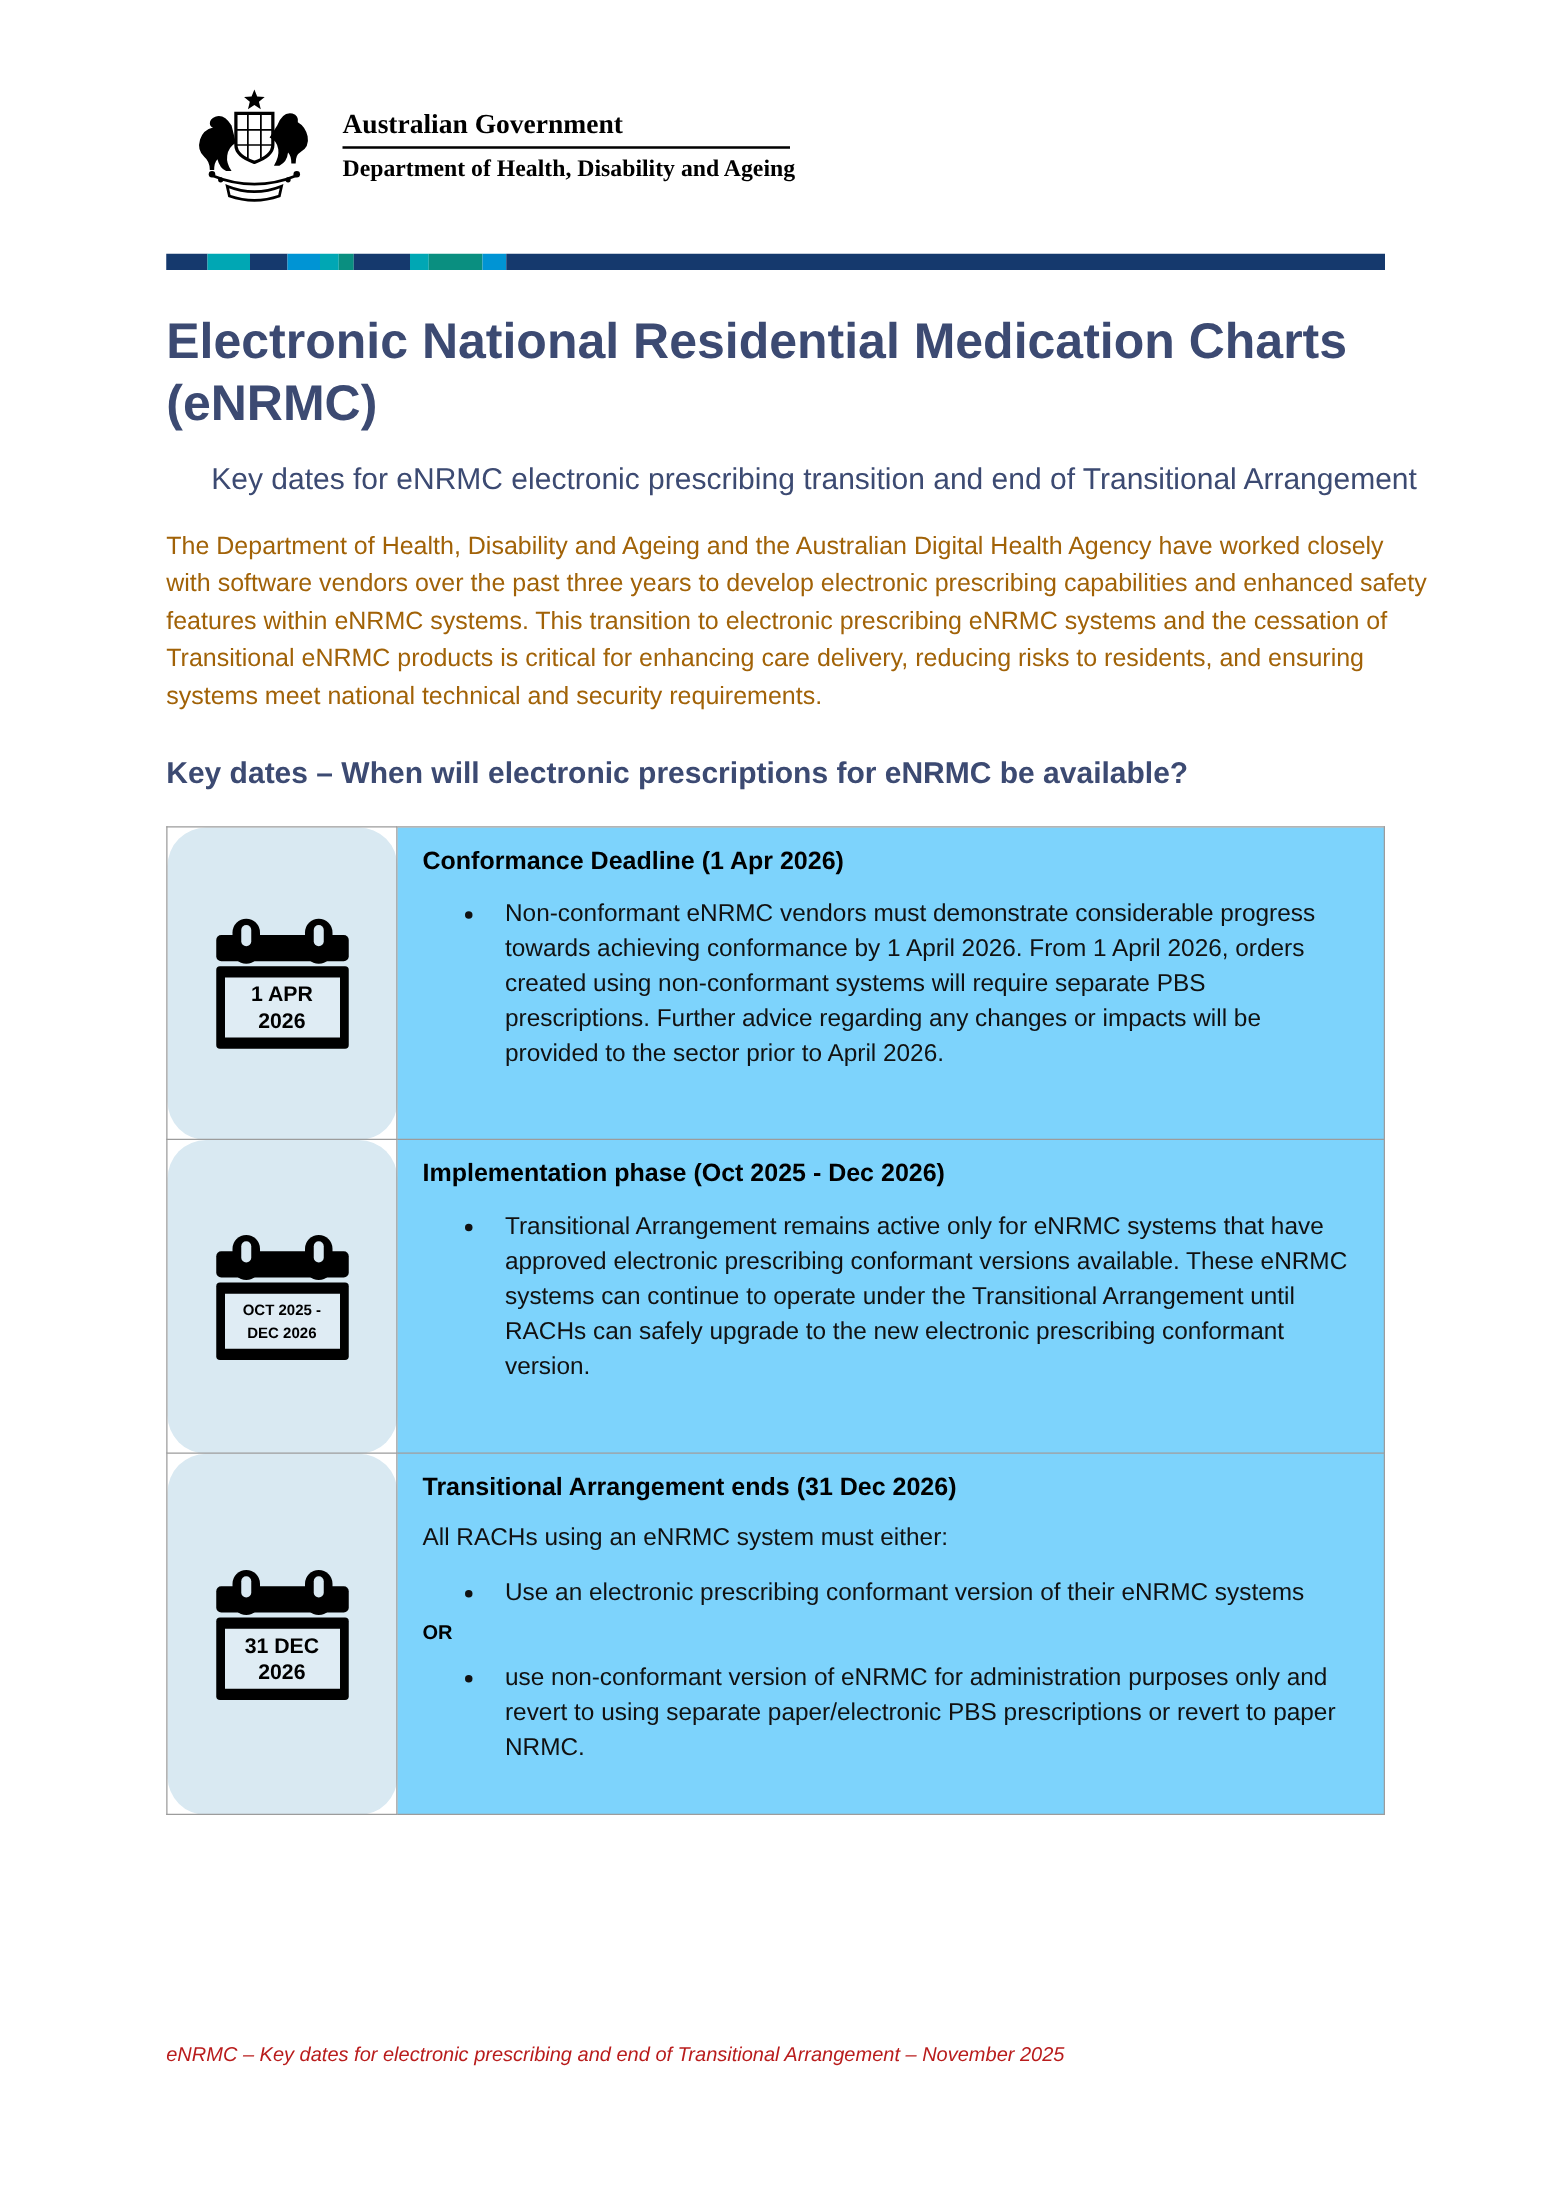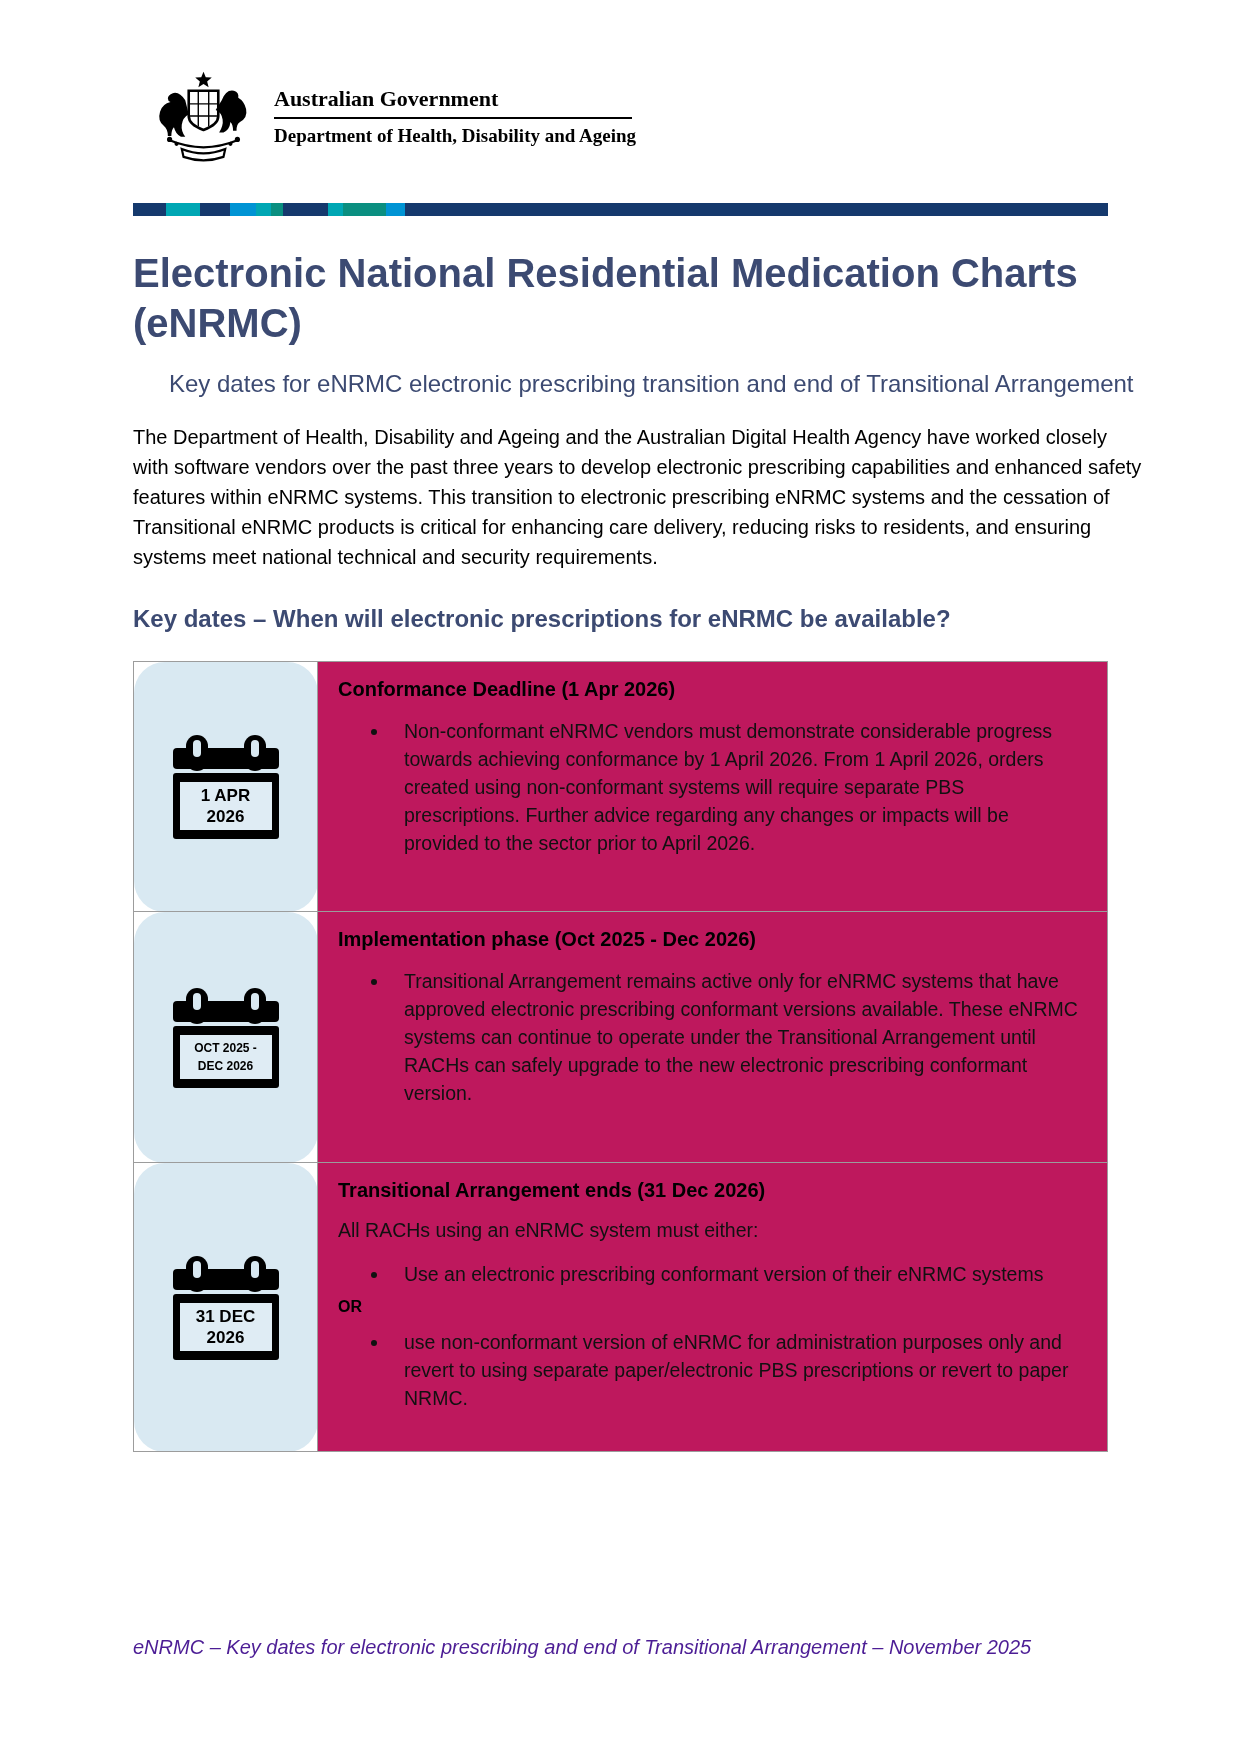--- a/index.html
+++ b/index.html
@@ -22,47 +22,47 @@
 
   
   .content { position:absolute; left:133px; top:248px; width:1010px; }
   h1.doc-title {
     font-size:40px; line-height:50px; font-weight:bold; color:#3c4a72;
     width:950px; letter-spacing:0;
   }
   h2.doc-subtitle {
     margin-top:20px; font-size:24px; line-height:32px; font-weight:normal; color:#3c4a72;margin-left:36px;
   }
-  p.intro { margin-top:22px; font-size:20px; line-height:30px; color:#000000; }
+  p.intro { margin-top:22px; font-size:20px; line-height:30px; color:#a16207; }
   h3.section-heading { margin-top:30px; font-size:24px; line-height:33px; font-weight:bold; color:#3c4a72; }
 
   
   table.key-dates { margin-top:26px; width:975px; border-collapse:collapse; }
   table.key-dates td { border:1px solid #9c9c9c; }
   td.cal-cell { width:184px; background:#d9e9f2; vertical-align:middle;border-radius:31px; }
-  td.content-cell { background:#be185d; vertical-align:top; padding:16px 22px 18px 20px; }
+  td.content-cell { background:#7dd3fc; vertical-align:top; padding:16px 22px 18px 20px; }
   .row-heading { font-size:20px; font-weight:bold; color:#000; }
   td.content-cell ul { margin:16px 0 0 0; padding-left:52px; list-style:disc; }
   td.content-cell li { font-size:19.5px; line-height:28px; padding-left:14px; color:#111; }
   .row-lead { margin-top:14px; font-size:19.5px; line-height:28px; color:#111; }
   .or-label { margin-top:10px; font-size:16px; font-weight:bold; color:#000; }
   td.content-cell ul.after-or { margin-top:12px; }
 
   
   .cal { width:106px; margin:0 auto; padding-top:14px; }
   .cal-top { position:relative; height:21px; background:#000; border-radius:4px; }
   .ring { position:absolute; top:-13px; width:22px; height:36px; background:#000; border-radius:11px; }
   .ring-left { left:13px; } .ring-right { right:13px; }
   .ring .hole { position:absolute; top:5px; left:7px; width:8px; height:17px; background:#d9e9f2; border-radius:4px; }
   .cal-body { margin-top:4px; background:#000; border-radius:3px; padding:9px 7px; }
   .cal-date { background:#dfecf4; text-align:center; font-weight:bold; font-size:17px; line-height:21px; color:#000; padding:3px 1px; }
   .cal-date.small { font-size:12px; line-height:18px; padding:4px 0; }
 
   
-  .doc-footer { position:absolute; left:133px; top:1636px; width:990px; font-size:20px; font-style:italic; color:#4c1d95; }
+  .doc-footer { position:absolute; left:133px; top:1636px; width:990px; font-size:16px; font-style:italic; color:#b91c1c; }
 </style>
 </head>
 <body>
 
 <div class="page">
 
   <div class="masthead">
     <svg class="crest" viewBox="0 0 130 104" xmlns="http://www.w3.org/2000/svg">
       <polygon fill="#000" points="65,1 67.6,7.4 74.5,7.8 69.2,12.2 70.9,19 65,15.2 59.1,19 60.8,12.2 55.5,7.8 62.4,7.4"></polygon>
       <path d="M48,23 H82 V52 Q82,62 65,68 Q48,62 48,52 Z" fill="#fff" stroke="#000" stroke-width="3"></path>

